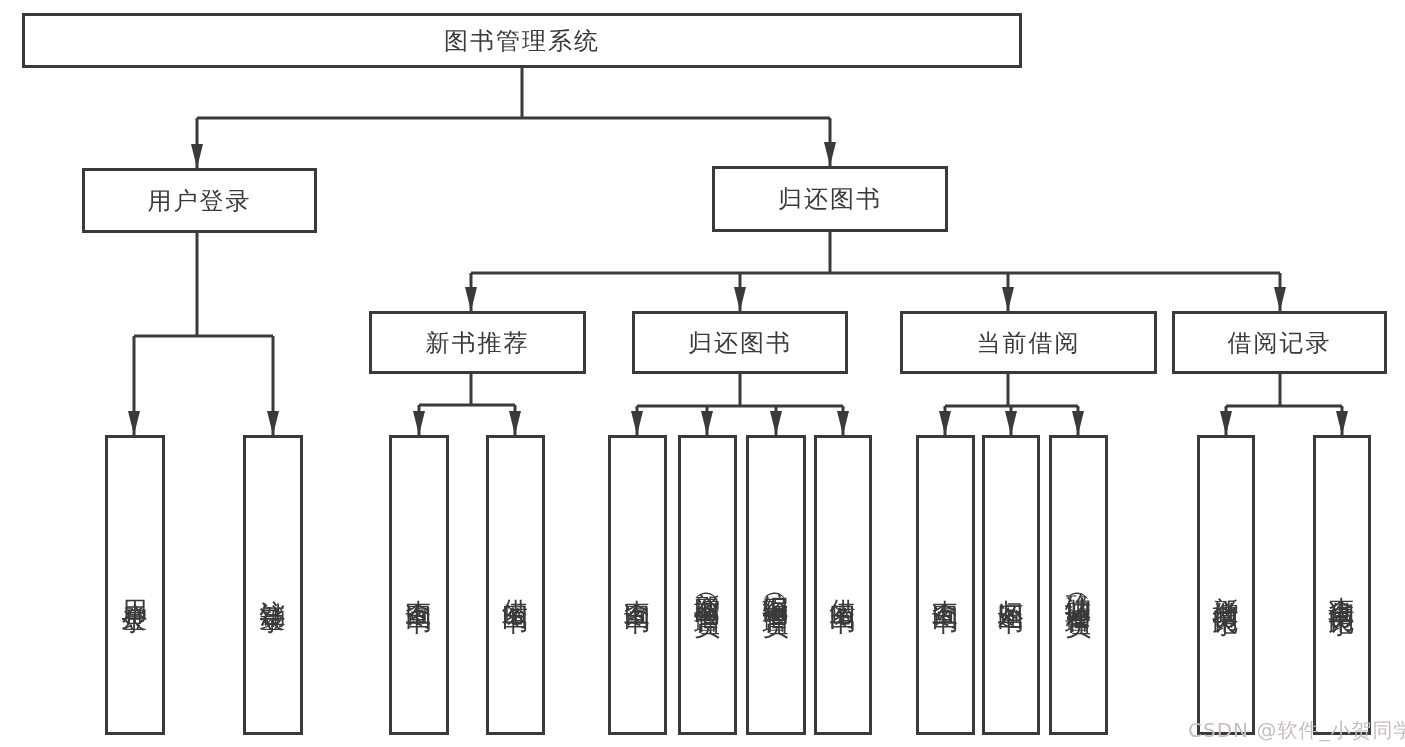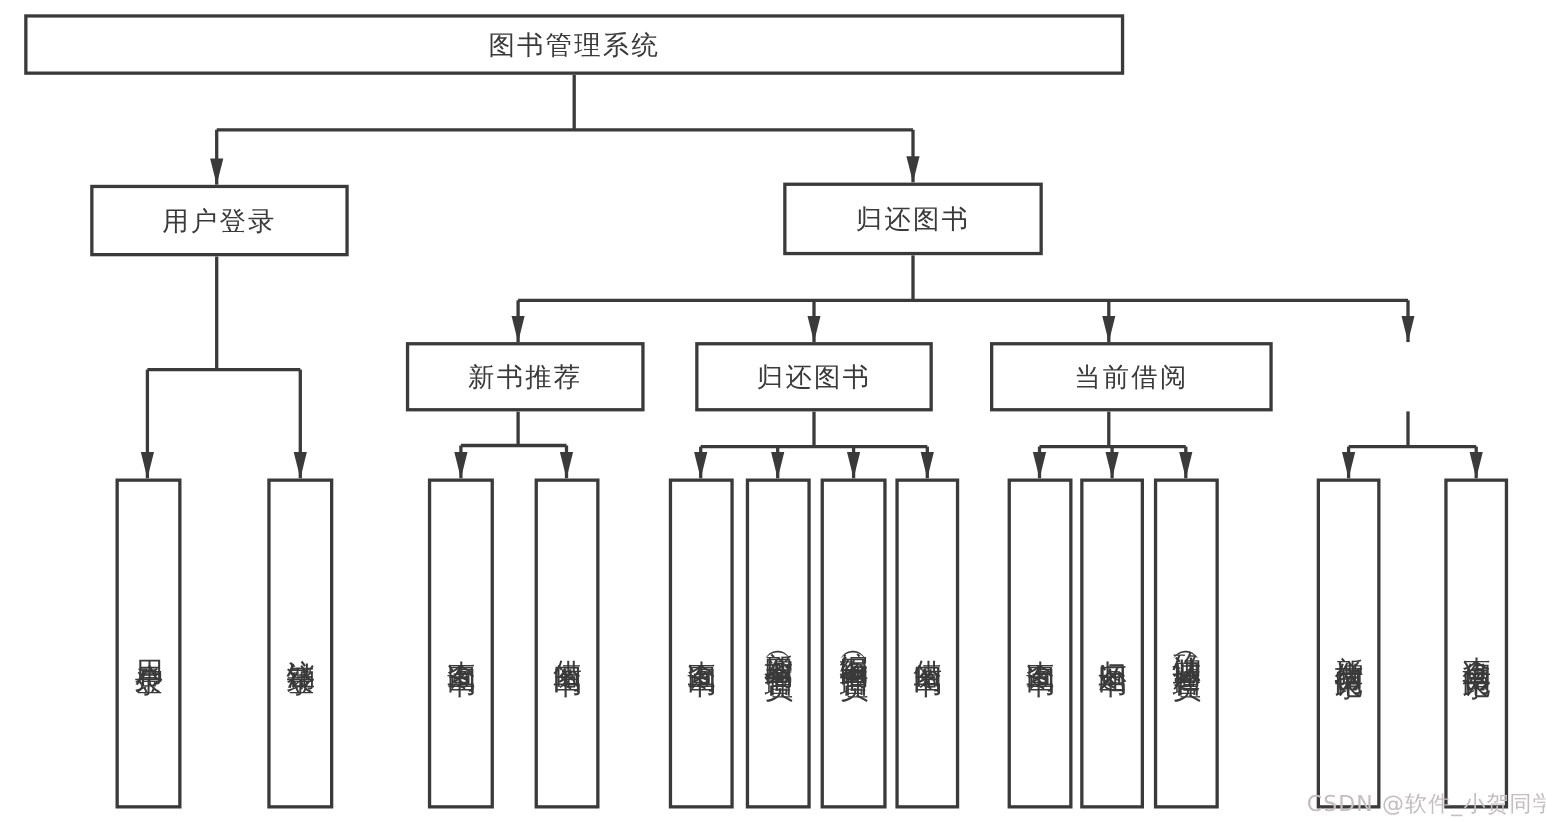--- a/index.html
+++ b/index.html
@@ -118,20 +118,21 @@
   </svg>
 
   <div class="node h" style="left:22px;top:13px;width:1000px;height:55px">图书管理系统</div>
 
   <div class="node h" style="left:82px;top:168px;width:235px;height:65px">用户登录</div>
   <div class="node h" style="left:712px;top:166px;width:236px;height:66px">归还图书</div>
 
   <div class="node h" style="left:369px;top:311px;width:217px;height:63px">新书推荐</div>
   <div class="node h" style="left:632px;top:311px;width:216px;height:63px">归还图书</div>
   <div class="node h" style="left:900px;top:311px;width:257px;height:63px">当前借阅</div>
+  <div class="node h" style="left:1172px;top:311px;width:215px;height:63px">借阅记录</div>
 
   <div class="node v" style="left:105px;top:435px;width:60px;height:300px">
     <span class="vtext">用户登录</span>
   </div>
   <div class="node v" style="left:243px;top:435px;width:60px;height:300px">
     <span class="vtext">注销登录</span>
   </div>
 
   <div class="node v" style="left:389px;top:435px;width:60px;height:300px">
     <span class="vtext">查询图书</span>

